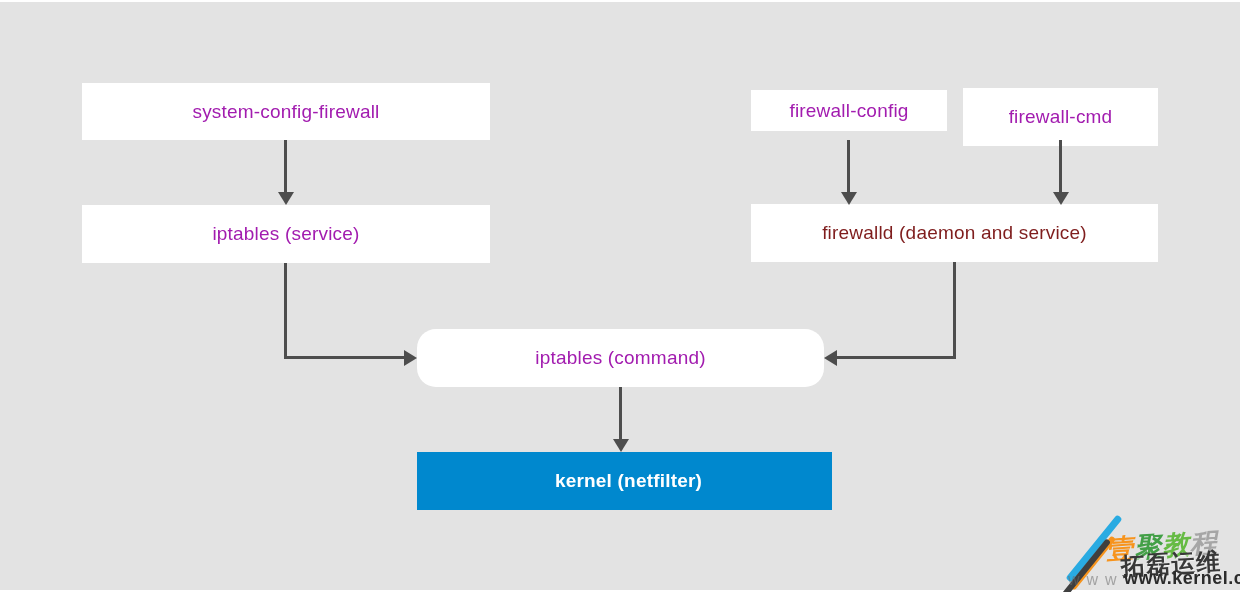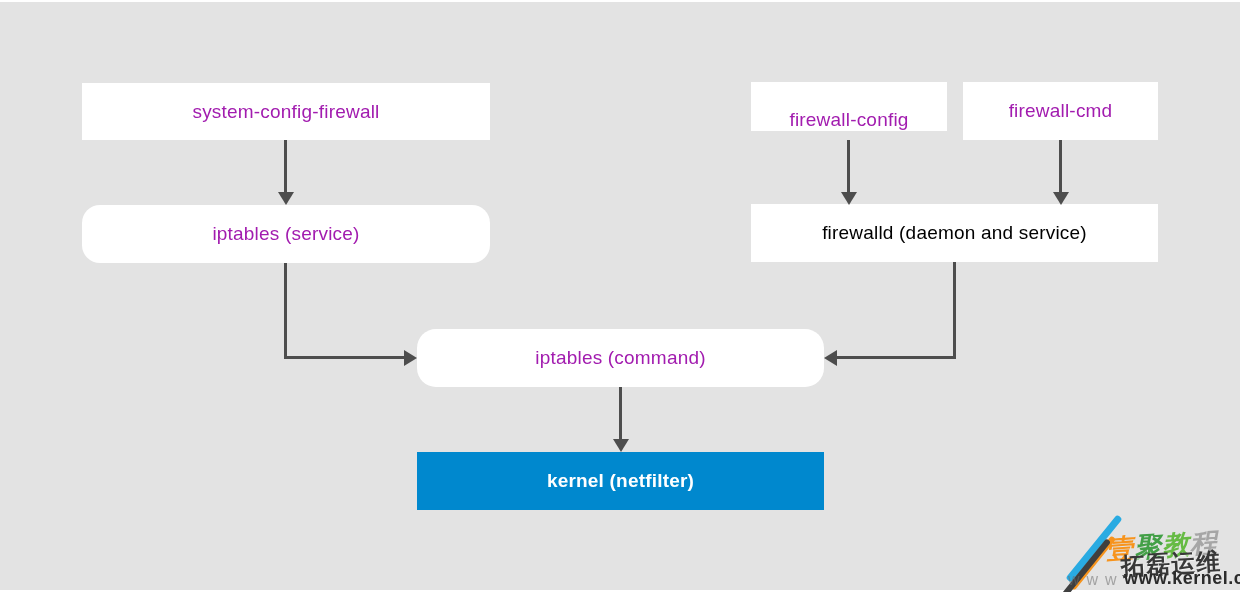--- a/index.html
+++ b/index.html
@@ -29,27 +29,27 @@
     position: absolute;
     background: #ffffff;
     display: flex;
     align-items: center;
     justify-content: center;
     font-size: 19px;
     color: #a21caf;
     letter-spacing: 0.2px;
   }
   #box-scf        { left: 82px;  top: 83px;  width: 408px; height: 57px; }
-  #box-ipt-svc    { left: 82px;  top: 205px; width: 408px; height: 58px; border-radius: 18px; }
-  #box-fw-config  { left: 751px; top: 82px;  width: 196px; height: 49px; align-items: flex-end; }
-  #box-fw-cmd     { left: 963px; top: 82px;  width: 195px; height: 58px; text-align: center; }
-  #box-firewalld  { left: 751px; top: 204px; width: 407px; height: 58px; color: #000000; }
+  #box-ipt-svc    { left: 82px;  top: 205px; width: 408px; height: 58px; }
+  #box-fw-config  { left: 751px; top: 90px;  width: 196px; height: 41px; }
+  #box-fw-cmd     { left: 963px; top: 88px;  width: 195px; height: 58px; text-align: center; }
+  #box-firewalld  { left: 751px; top: 204px; width: 407px; height: 58px; color: #7f1d1d; }
   #box-ipt-cmd    { left: 417px; top: 329px; width: 407px; height: 58px; border-radius: 19px; }
   #box-kernel     { left: 417px; top: 452px; width: 407px; height: 58px;
-                    background: #0088ce; color: #ffffff; font-weight: bold; }
+                    background: #0088ce; color: #ffffff; font-weight: bold; padding-left: 8px; }
 
   
   .aline {
     position: absolute;
     background: #4d4d4d;
   }
   .ahead {
     position: absolute;
     width: 0;
     height: 0;

